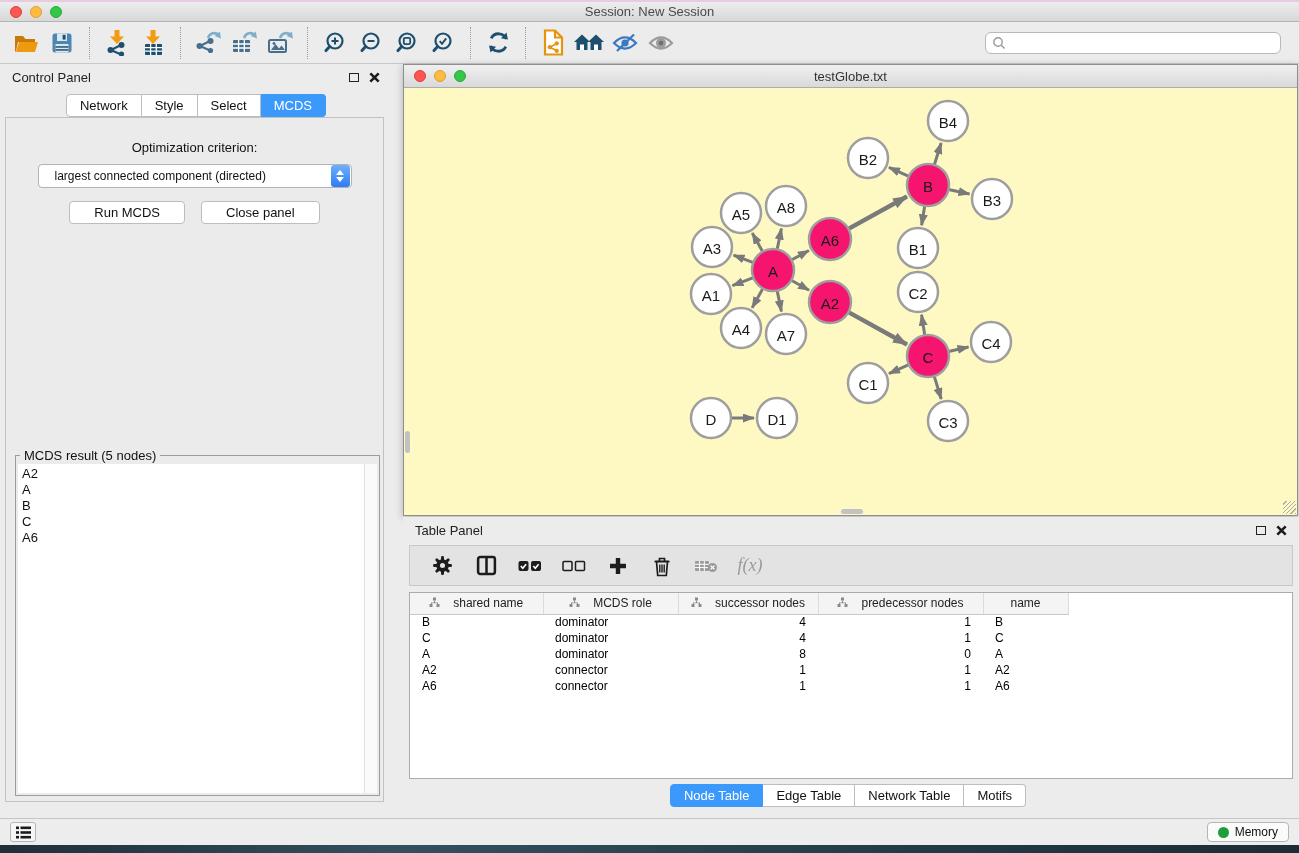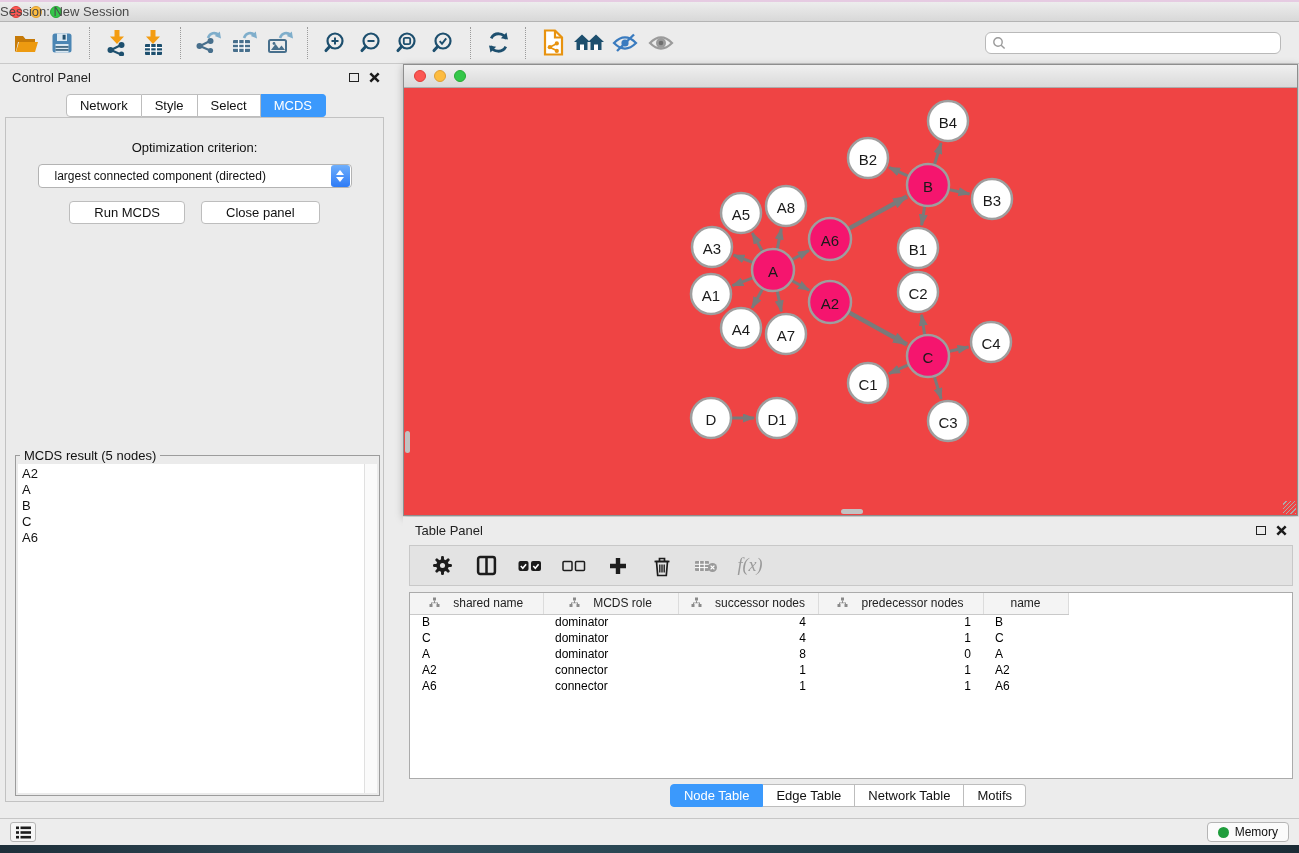--- a/index.html
+++ b/index.html
@@ -16,21 +16,21 @@
     background:linear-gradient(#EDEDED,#D8D8D8);
     border-bottom:1px solid #B4B4B4;
     display:flex; align-items:center;
   }
   .traffic { display:flex; gap:8px; margin-left:10px; }
   .light { width:12px; height:12px; border-radius:50%; }
   .light.red { background:#FC5753; border:1px solid #DF3D38; }
   .light.yellow { background:#FDBC40; border:1px solid #DE9F34; }
   .light.green { background:#34C749; border:1px solid #27AA35; }
   .titlebar-title {
-    position:absolute; left:0; right:0; 
+    position:absolute; left:0; right:0; text-align:center;
     color:#4A4A4A; font-size:13px;
   }
   
   .toolbar {
     position:absolute; left:0; top:22px; width:100%; height:42px;
     background:#ECECEC; border-bottom:1px solid #C9C9C9;
     display:flex; align-items:center; padding:0 8px;
   }
   .tbtn { width:36px; height:34px; display:flex; align-items:center; justify-content:center; cursor:default; }
   .tsep { width:1px; height:32px; border-left:1px dotted #9B9B9B; margin:0 9px; }
@@ -100,21 +100,21 @@
   .net-window {
     position:absolute; left:403px; top:64px; width:895px; height:452px;
     border:1px solid #8E8E8E; box-shadow:0 2px 8px rgba(0,0,0,0.25);
     background:#fff;
   }
   .net-titlebar {
     height:23px; background:linear-gradient(#F0F0F0,#D9D9D9);
     border-bottom:1px solid #ACACAC; display:flex; align-items:center; position:relative;
   }
   .net-titlebar .titlebar-title { font-size:13px; color:#333; }
-  .net-canvas { position:absolute; left:0; top:23px; right:0; bottom:0; background:#ef4444; overflow:hidden; }
+  .net-canvas { position:absolute; left:0; top:23px; right:0; bottom:0; background:#fef9c3; overflow:hidden; }
   .net-canvas svg { position:absolute; left:0; top:0; }
   .vscroll-thumb { position:absolute; left:1px; top:343px; width:5px; height:22px; background:#C2C2C2; border-radius:3px; }
   .hscroll-thumb { position:absolute; left:437px; bottom:1px; width:22px; height:5px; background:#C2C2C2; border-radius:3px; }
   .resize-grip {
     position:absolute; right:1px; bottom:1px; width:13px; height:13px;
     background:repeating-linear-gradient(135deg, transparent 0 2px, #ABABAB 2px 3px);
   }
   
   .table-panel { position:absolute; left:403px; top:517px; width:896px; height:295px; background:#ECECEC; }
   .tp-toolbar {
@@ -384,20 +384,21 @@
   </div>
 </div>
 
 <div class="net-window">
   <div class="net-titlebar">
     <div class="traffic">
       <span class="light red"></span>
       <span class="light yellow"></span>
       <span class="light green"></span>
     </div>
+    <div class="titlebar-title">testGlobe.txt</div>
   </div>
   <div class="net-canvas">
     <svg id="graph-svg" width="893" height="428">
         <defs>
           <marker id="arrow" markerUnits="userSpaceOnUse" markerWidth="12" markerHeight="9" refX="11" refY="4.5" orient="auto">
             <path d="M0,0 L12,4.5 L0,9 Z" fill="#7A7A7A"></path>
           </marker>
           <marker id="arrowThick" markerUnits="userSpaceOnUse" markerWidth="15" markerHeight="11" refX="14" refY="5.5" orient="auto">
             <path d="M0,0 L15,5.5 L0,11 Z" fill="#7A7A7A"></path>
           </marker>

